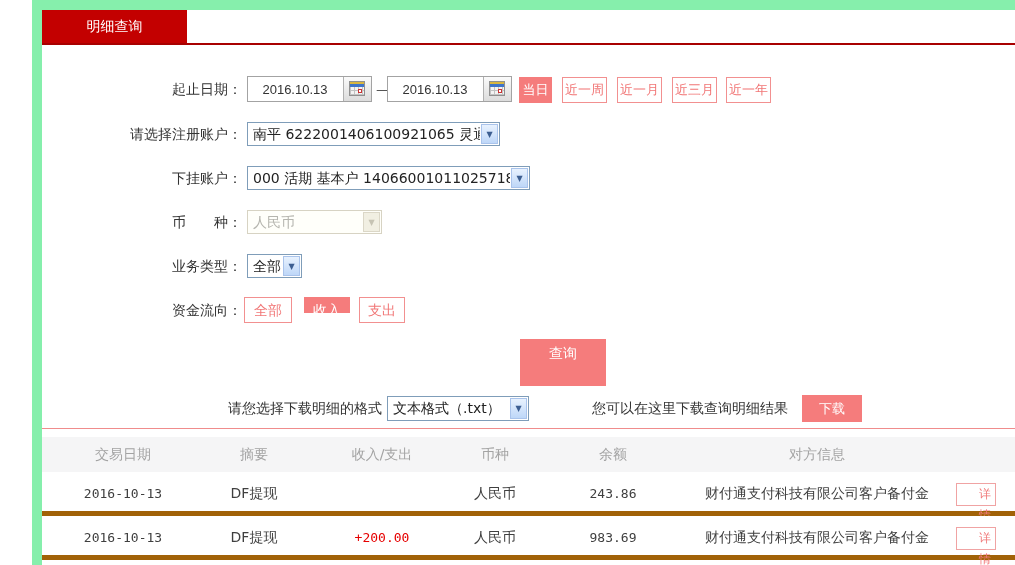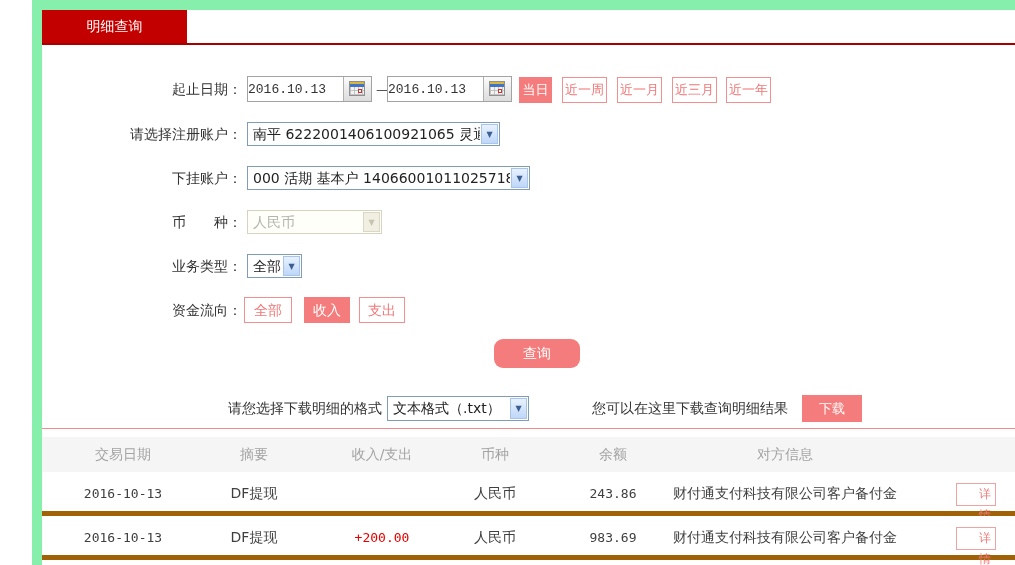--- a/index.html
+++ b/index.html
@@ -13,21 +13,21 @@
   .tab-underline{position:absolute;left:0;top:33px;width:100%;height:2px;background:#a80000;}
 
   
   .form-label{position:absolute;left:0;width:200px;text-align:right;
               font-size:14px;color:#333;white-space:pre;}
 
   
   .date-field{position:absolute;top:66px;width:125px;height:26px;border:1px solid #a3a3a3;
               background:#fff;box-sizing:border-box;}
   .date-field input{position:absolute;left:0;top:0;width:94px;height:24px;border:0;outline:none;
-              text-align:left;font-family:Liberation Mono, monospace;
+              text-align:center;font-family:Liberation Sans, sans-serif;
               font-size:13px;color:#333;background:transparent;padding:0;}
   .cal-btn{position:absolute;right:0;top:0;width:27px;height:24px;
            background:linear-gradient(#fbfbfb,#dcdcdc);border-left:1px solid #b0b0b0;cursor:pointer;}
   .cal-icon{position:absolute;left:5px;top:4px;width:16px;height:15px;border:1px solid #909090;
             background:#f3f3f3;box-sizing:border-box;}
   .cal-icon .bar-y{position:absolute;top:0;left:0;right:0;height:2px;background:#d9b63e;}
   .cal-icon .bar-b{position:absolute;top:2px;left:0;right:0;height:3px;background:#3f74c9;}
   .cal-icon .grid{position:absolute;top:5px;left:0;right:0;bottom:0;
       background-image:repeating-linear-gradient(90deg,#c2c2c2 0 1px,transparent 1px 4px),
                        repeating-linear-gradient(0deg,#c2c2c2 0 1px,transparent 1px 4px);}
@@ -46,22 +46,22 @@
   .select{position:absolute;height:24px;border:1px solid #7f9db9;background:#fff;
           box-sizing:border-box;font-size:14px;color:#222;cursor:pointer;}
   .select .txt{position:absolute;left:5px;top:0;right:19px;line-height:22px;
                white-space:nowrap;overflow:hidden;}
   .select .arrow{position:absolute;top:1px;right:1px;bottom:1px;width:17px;
       background:linear-gradient(#e8f2fe,#bed7f8);border:1px solid #a9c3eb;box-sizing:border-box;
       color:#3c5e91;font-size:8px;text-align:center;line-height:19px;}
   .select.disabled{border-color:#d7d3c3;color:#b5b5ae;background:#fffffa;cursor:default;}
   .select.disabled .arrow{background:#f1efe2;border-color:#dbd7c7;color:#c6c3b3;}
 
-  .query-btn{position:absolute;left:452px;top:329px;width:86px;height:29px;
-             line-height:29px;font-size:14px;border-radius:9px;}
+  .query-btn{position:absolute;left:478px;top:329px;width:86px;height:47px;
+             line-height:29px;font-size:14px;}
 
   
   .dl-label1{position:absolute;left:0;top:386px;width:340px;text-align:right;
              font-size:14px;color:#333;line-height:25px;}
   .dl-select{left:345px;top:386px;width:142px;height:25px;}
   .dl-label2{position:absolute;left:550px;top:385px;font-size:14px;color:#333;line-height:27px;}
   .dl-btn{position:absolute;left:760px;top:385px;width:60px;height:27px;
           line-height:27px;font-size:13px;}
   .pink-divider{position:absolute;left:0;top:418px;width:100%;height:1px;background:#f08c8c;}
 
@@ -75,21 +75,21 @@
   .td{position:absolute;top:0;line-height:43px;transform:translateX(-50%);
       white-space:nowrap;font-size:14px;color:#3f3f3f;}
   .td.mono{font-family:"DejaVu Sans Mono","Liberation Mono",monospace;font-size:13px;}
   .td.amount{color:#e60000;}
   .detail-btn{position:absolute;left:934px;top:11px;transform:translateX(-50%);
       width:40px;height:23px;line-height:21px;font-size:12px;border:1px solid #f0a3a3;
       color:#f07878;text-align:center;box-sizing:border-box;cursor:pointer;background:#fff;padding-left:18px;}
 
   
   .c-date{left:81px;} .c-sum{left:212px;text-align:right;} .c-amt{left:340px;}
-  .c-cur{left:453px;} .c-bal{left:571px;} .c-cp{left:743px;}
+  .c-cur{left:453px;} .c-bal{left:571px;} .c-cp{left:775px;}
 </style>
 </head>
 <body>
 
 <div class="page">
   <div class="panel">
 
     <div class="tab">明细查询</div>
     <div class="tab-underline"></div>
 
@@ -142,21 +142,21 @@
     </div>
 
     <div class="form-label" style="top:244px;line-height:24px;">业务类型：</div>
     <div class="select" style="left:205px;top:244px;width:55px;">
       <div class="txt">全部</div>
       <div class="arrow">▼</div>
     </div>
 
     <div class="form-label" style="top:287px;line-height:26px;">资金流向：</div>
     <div class="btn-outline" style="position:absolute;left:202px;top:287px;width:48px;height:26px;line-height:24px;font-size:14px;">全部</div>
-    <div class="btn-fill" style="position:absolute;left:262px;top:287px;width:46px;height:26px;line-height:26px;font-size:14px;">收入</div>
+    <div class="btn-fill" style="position:absolute;left:262px;top:287px;width:46px;height:16px;line-height:26px;font-size:14px;">收入</div>
     <div class="btn-outline" style="position:absolute;left:317px;top:287px;width:46px;height:26px;line-height:24px;font-size:14px;">支出</div>
 
     <div class="btn-fill query-btn">查询</div>
 
     <div class="dl-label1">请您选择下载明细的格式</div>
     <div class="select dl-select">
       <div class="txt" style="line-height:23px;">文本格式（.txt）</div>
       <div class="arrow" style="line-height:20px;">▼</div>
     </div>
     <div class="dl-label2">您可以在这里下载查询明细结果</div>

